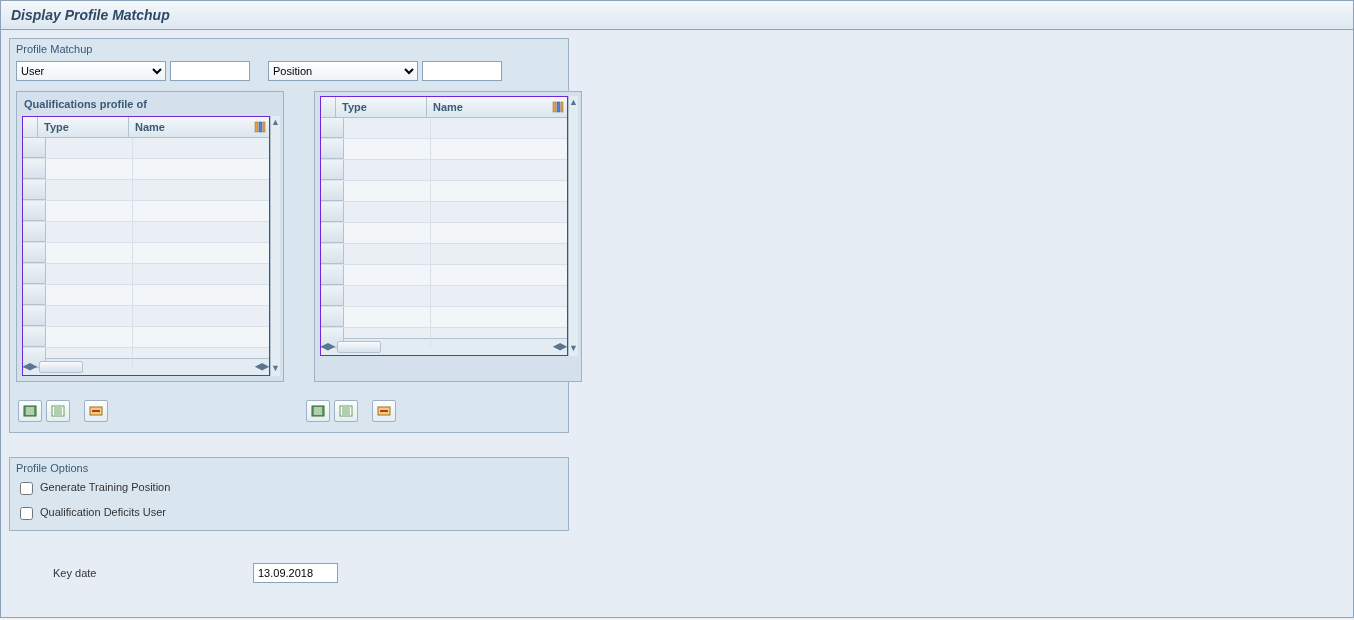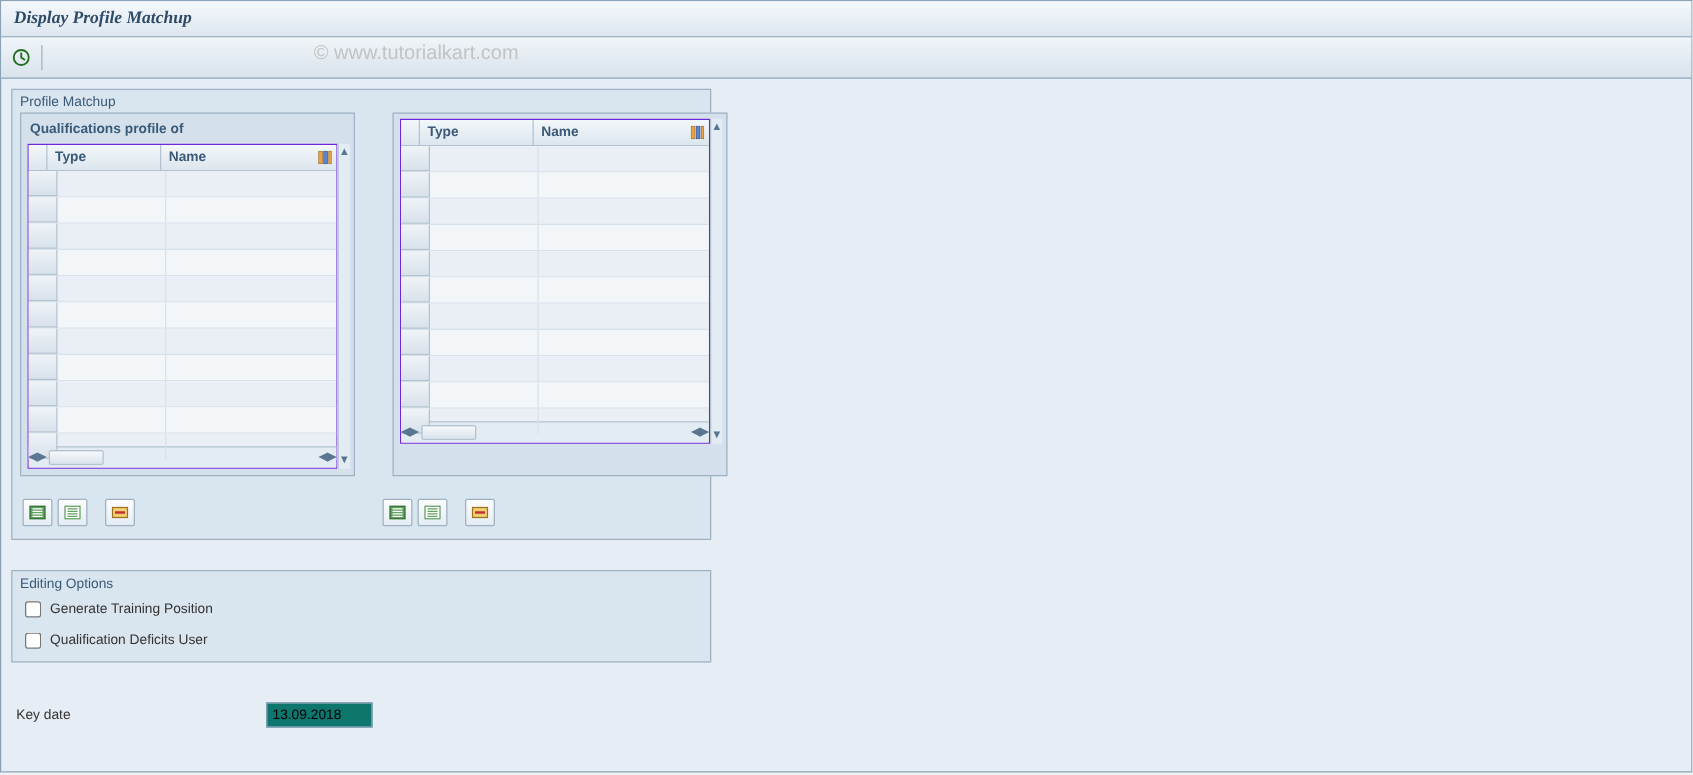--- a/index.html
+++ b/index.html
@@ -22,21 +22,20 @@
   .titlebar {
     height: 28px;
     line-height: 28px;
     padding: 0 10px;
     font-size: 14px;
     font-weight: bold;
     font-style: italic;
     color: #2d4a66;
     background: linear-gradient(#f4f8fb, #dde7f0);
     border-bottom: 1px solid #8aa3b9;
-    font-family: Liberation Serif, serif;
   }
   .toolbar {
     height: 26px;
     padding: 3px 6px;
     background: linear-gradient(#f0f5f9, #d8e3ec);
     border-bottom: 1px solid #8aa3b9;
     display: flex;
     align-items: center;
     position: relative;
   }
@@ -215,50 +214,54 @@
   }
   .keydate-row{
     width: 558px;
     display:flex; align-items:center;
     gap: 30px;
     padding: 8px 4px;
   }
   .keydate-input{
     width: 85px; height:20px;
     border:1px solid #8aa3b9;
-    background:#0f766e;
+    background:#ffffff;
     font-size:11px;
     padding:0 4px;
     box-sizing:border-box;
     text-align:left;
   }
   
   svg{ display:block; }
 </style>
 </head>
 <body>
 
 <div class="window">
   <div class="titlebar">Display Profile Matchup</div>
 
-  <div class="toolbar">
-    <span class="tool-btn">
-      <svg width="14" height="14">
-        <circle cx="7" cy="7" r="6" fill="none" stroke="#1f6f1f" stroke-width="1.5"></circle>
-        <path d="M7 3 V7 L10 9" fill="none" stroke="#1f6f1f" stroke-width="1.5"></path>
-      </svg>
-    </span>
-    <span class="sep"></span>
-    <span class="watermark">© www.tutorialkart.com</span>
-  </div>
 
   <div class="body-area">
 
     <div class="panel">
       <div class="section-title">Profile Matchup</div>
+      <div class="filter-row">
+        <div style="display:flex;gap:4px;">
+          <select class="sap-select">
+            <option>User</option>
+          </select>
+          <input class="sap-input-small" value="" style="">
+        </div>
+        <div style="display:flex;gap:4px;">
+          <select class="sap-select">
+            <option>Position</option>
+          </select>
+          <input class="sap-input-small" value="" style="">
+        </div>
+      </div>
 
       <div class="tables-row">
 
         <div class="sap-table-frame">
           <div class="sap-table-title">Qualifications profile of</div>
           <div class="grid-wrap">
             <div class="grid">
               <div class="grid-head">
                 <div class="gcell hdr-sel"></div>
                 <div class="gcell c-type">Type</div>
@@ -475,31 +478,31 @@
             <svg width="14" height="12">
                 <rect x="1" y="2" width="12" height="8" fill="#f0d070" stroke="#a07020"></rect>
                 <rect x="3" y="5" width="8" height="2" fill="#c03030"></rect>
               </svg>
           </span>
         </div>
       </div>
     </div>
 
     <div class="panel editing-section">
-      <div class="section-title">Editing Options</div>
+      <div class="section-title">Profile Options</div>
       <label>
         <input type="checkbox" style="">
         <span>Generate Training Position</span>
       </label>
       <label>
         <input type="checkbox" style="">
         <span>Qualification Deficits User</span>
       </label>
       <div style="height:4px;"></div>
     </div>
 
     <div class="keydate-row">
-      <span style="width:170px;">Key date</span>
+      <span style="width:170px;margin-left:40px;">Key date</span>
       <input class="keydate-input" value="13.09.2018" style="">
     </div>
 
   </div>
 </div>
 
 </body></html>

